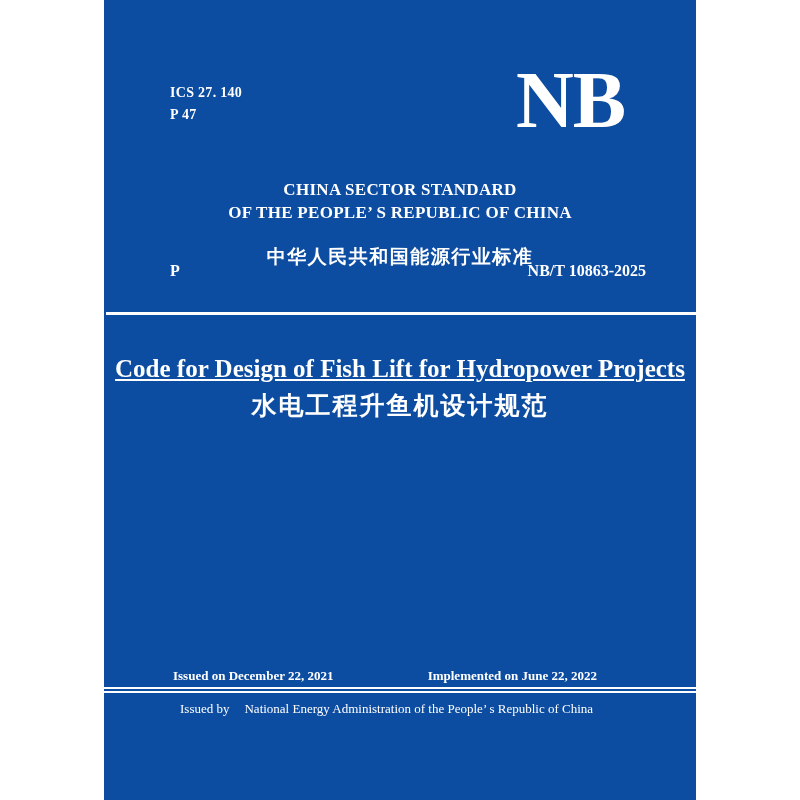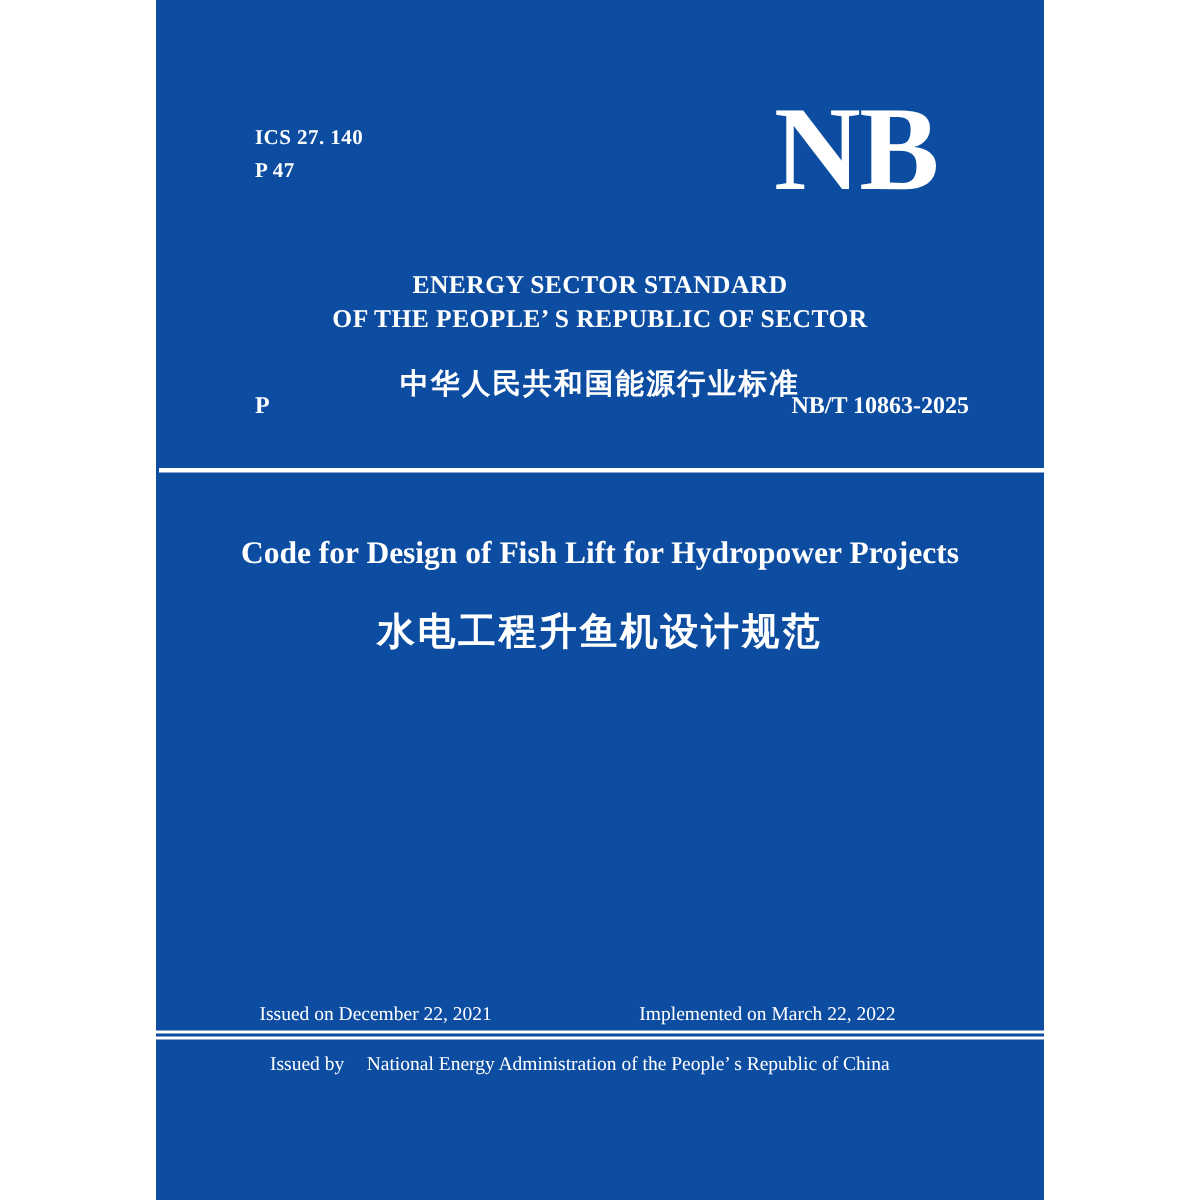--- a/index.html
+++ b/index.html
@@ -85,38 +85,39 @@
   }
   .title-block {
     position: absolute;
     top: 355px;
     left: 0;
     width: 100%;
     text-align: center;
     font-weight: bold;
   }
   .title-en {
-    font-size: 21px;
+    font-size: 25px;
     line-height: 27px;
+    text-decoration: underline;
   }
   .title-zh {
     font-size: 25px;
     line-height: 32px;
-    margin-top: 24px;
+    margin-top: 8px;
     letter-spacing: 2px;
   }
   .dates-row {
     position: absolute;
     top: 668px;
     left: 69px;
     width: 424px;
     display: flex;
     justify-content: space-between;
     align-items: baseline;
-    font-weight: normal;
+    font-weight: bold;
     font-size: 13px;
   }
   .hr-double {
     position: absolute;
     top: 687px;
     left: 0;
     width: 592px;
   }
   .hr-double .line-a {
     height: 2px;
@@ -146,40 +147,40 @@
   <div class="cover">
 
     <div class="ics-block">
       <div>ICS 27. 140</div>
       <div>P 47</div>
     </div>
 
     <div class="nb-logo">NB</div>
 
     <div class="header-block">
-      <div class="header-en">ENERGY SECTOR STANDARD</div>
-      <div class="header-en">OF THE PEOPLE’ S REPUBLIC OF SECTOR</div>
+      <div class="header-en">CHINA SECTOR STANDARD</div>
+      <div class="header-en">OF THE PEOPLE’ S REPUBLIC OF CHINA</div>
       <div class="header-zh">中华人民共和国能源行业标准</div>
     </div>
 
     <div class="num-row">
       <span>P</span>
       <span>NB/T 10863-2025</span>
     </div>
 
     <div class="hr-single"></div>
 
     <div class="title-block">
       <div class="title-en">Code for Design of Fish Lift for Hydropower Projects</div>
       <div class="title-zh">水电工程升鱼机设计规范</div>
     </div>
 
     <div class="dates-row">
       <span>Issued on December 22, 2021</span>
-      <span>Implemented on March 22, 2022</span>
+      <span>Implemented on June 22, 2022</span>
     </div>
 
     <div class="hr-double">
       <div class="line-a"></div>
       <div class="line-b"></div>
     </div>
 
     <div class="issuedby-row">
       <span>Issued by</span><span class="value">National Energy Administration of the People’ s Republic of China</span>
     </div>

